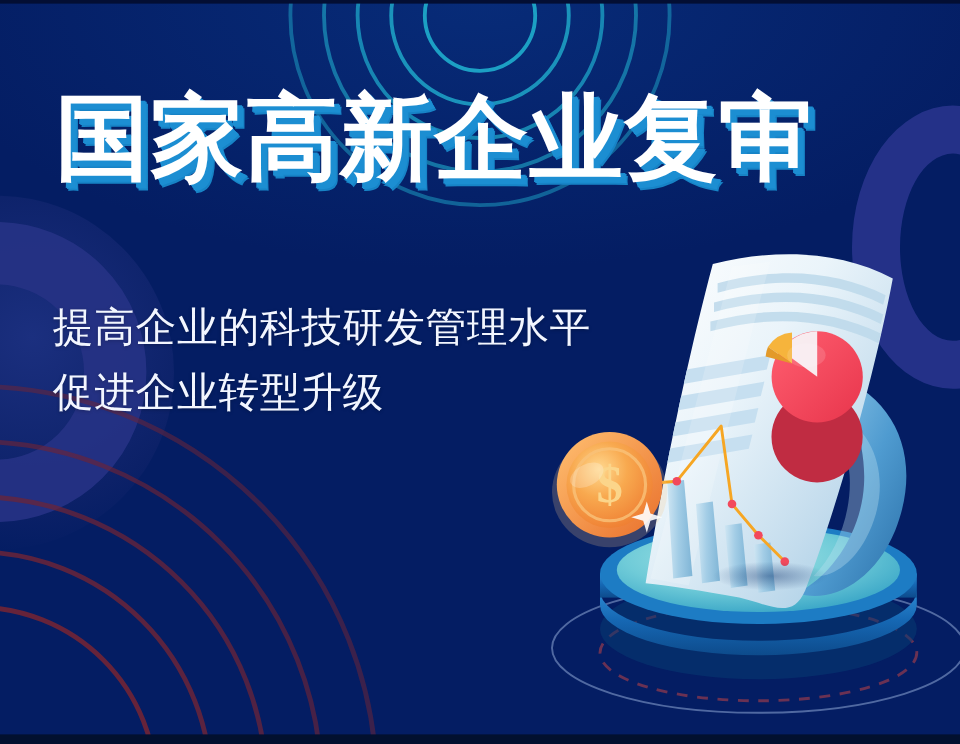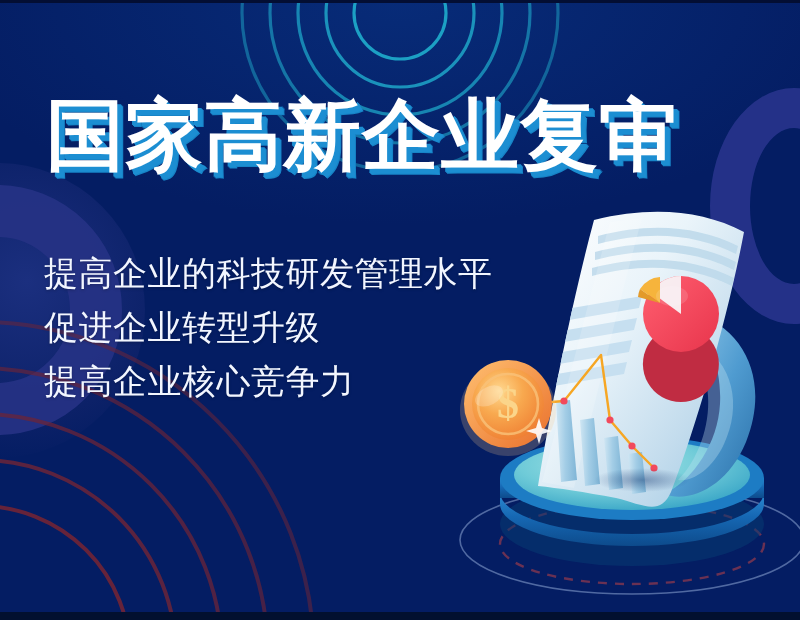--- a/index.html
+++ b/index.html
@@ -64,21 +64,21 @@
   
   .arcs-bl {
     position:absolute; left:-160px; bottom:-186px;
     width:620px; height:620px;
     pointer-events:none;
   }
 
   
   .title {
     position:absolute;
-    left:46px; top:96px;
+    left:46px; top:76px;
     font-size:78px;
     line-height:1;
     font-weight:700;
     letter-spacing:1px;
     color:#ffffff;
     text-shadow:
        4px 4px 0 #1c8ed2,
        5px 5px 0 #1c8ed2,
        6px 6px 0 #1783c6;
     white-space:nowrap;
@@ -301,18 +301,17 @@
         <path d="M28 30 L31 40 L34 30 L44 27 L34 24 L31 14 L28 24 L18 27 Z" fill="#ffffff" opacity=".9"></path>
       </g>
     </g>
   </svg>
 
   <div class="title">国家高新企业复审</div>
 
   <div class="subtitle">
     <div class="sub-line">提高企业的科技研发管理水平</div>
     <div class="sub-line">促进企业转型升级</div>
-    <div class="sub-line">提高企业核心竞争力</div>
   </div>
 
   <div class="top-strip"></div>
   <div class="bottom-strip"></div>
 </div>
 
 </body></html>

